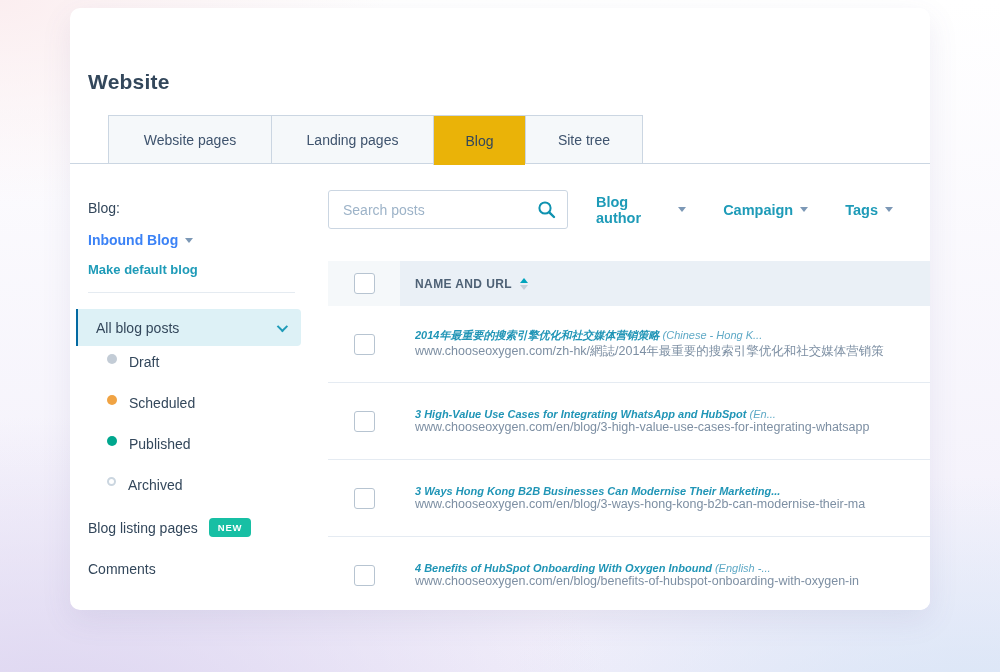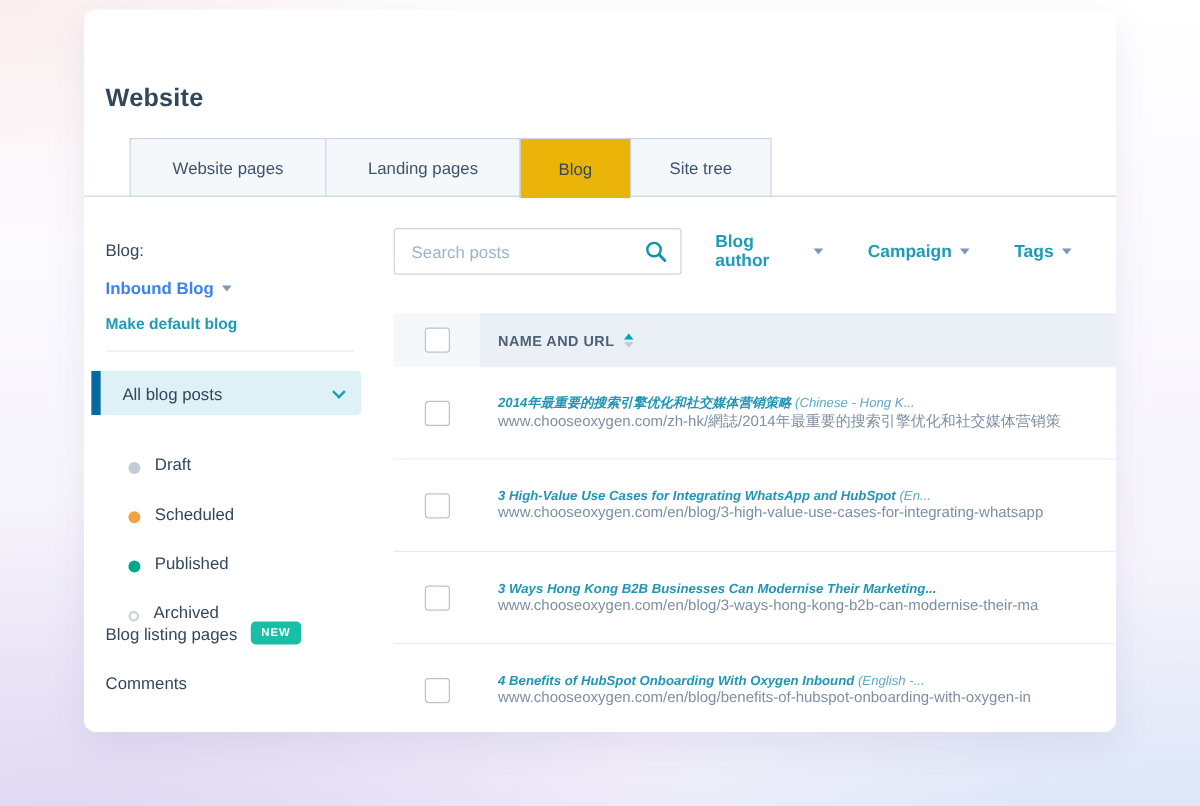--- a/index.html
+++ b/index.html
@@ -41,27 +41,27 @@
     position:absolute; left:0; top:156px; width:258px; bottom:0;
     padding:36px 0 0 18px; color:#33475b; font-size:14px;
   }
   .blog-label { margin-bottom:16px; }
   .blog-selector { color:#3b82f6; font-weight:700; margin-bottom:14px; display:flex; align-items:center; gap:7px; cursor:pointer; }
   .make-default { color:#1e9bb8; font-weight:700; font-size:13px; cursor:pointer; }
   .caret { width:0; height:0; border-left:4px solid transparent; border-right:4px solid transparent; border-top:5px solid #7c98b6; display:inline-block; }
   .sidebar-divider { height:1px; background:#e5ebf1; width:207px; margin:15px 0 16px; }
   .all-posts {
     margin-left:-12px; width:225px; height:37px;
-    background:#ddf1f6; border-left:8px solid #0369a1; border-radius:0 4px 4px 0;
+    background:#ddf1f6; border-left:2px solid #0369a1; border-radius:0 4px 4px 0;
     display:flex; align-items:center; justify-content:space-between;
     padding:0 16px 0 18px; cursor:pointer;
   }
   .chevron-down { width:8px; height:8px; border-right:2px solid #1e9bb8; border-bottom:2px solid #1e9bb8; transform:rotate(45deg) translateY(-2px); display:inline-block; }
   .status-list { margin-top:8px; }
-  .status-item { height:41px; display:flex; align-items:flex-end; padding-left:19px; cursor:pointer; }
+  .status-item { height:41px; display:flex; align-items:flex-start; padding-left:19px; cursor:pointer; }
   .dot { width:10px; height:10px; border-radius:50%; margin-right:12px; flex:0 0 auto; }
   .dot.hollow { background:transparent !important; border:2px solid #cbd6e0; width:9px; height:9px; }
   .listing-row { display:flex; align-items:center; gap:11px; cursor:pointer; }
   .new-badge {
     background:#17bfa4; color:#fff; font-size:9.5px; font-weight:700;
     letter-spacing:0.8px; padding:4px 9px; border-radius:4px;
   }
   .comments { margin-top:24px; cursor:pointer; }
   
   .main { position:absolute; left:258px; top:156px; right:0; bottom:0; }

